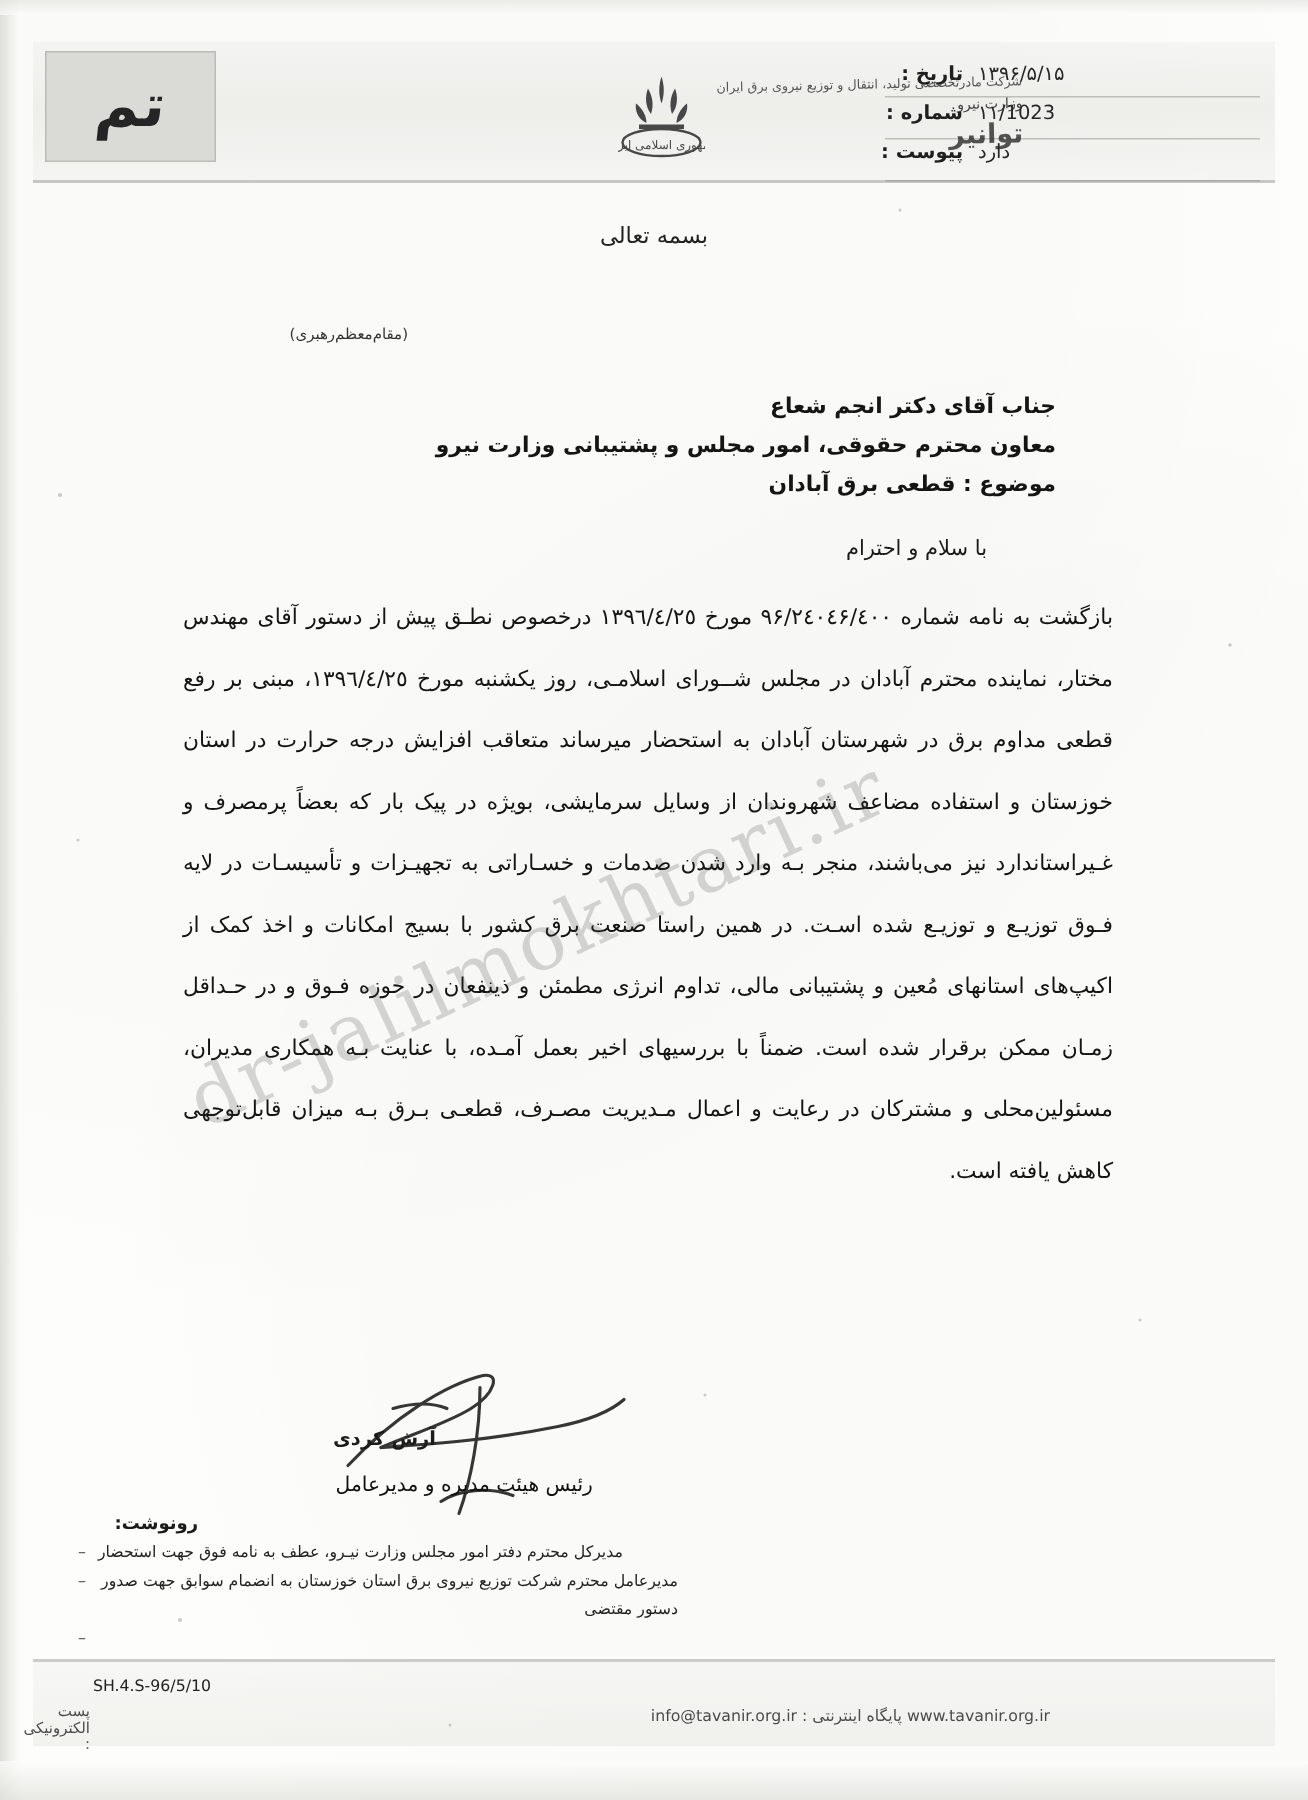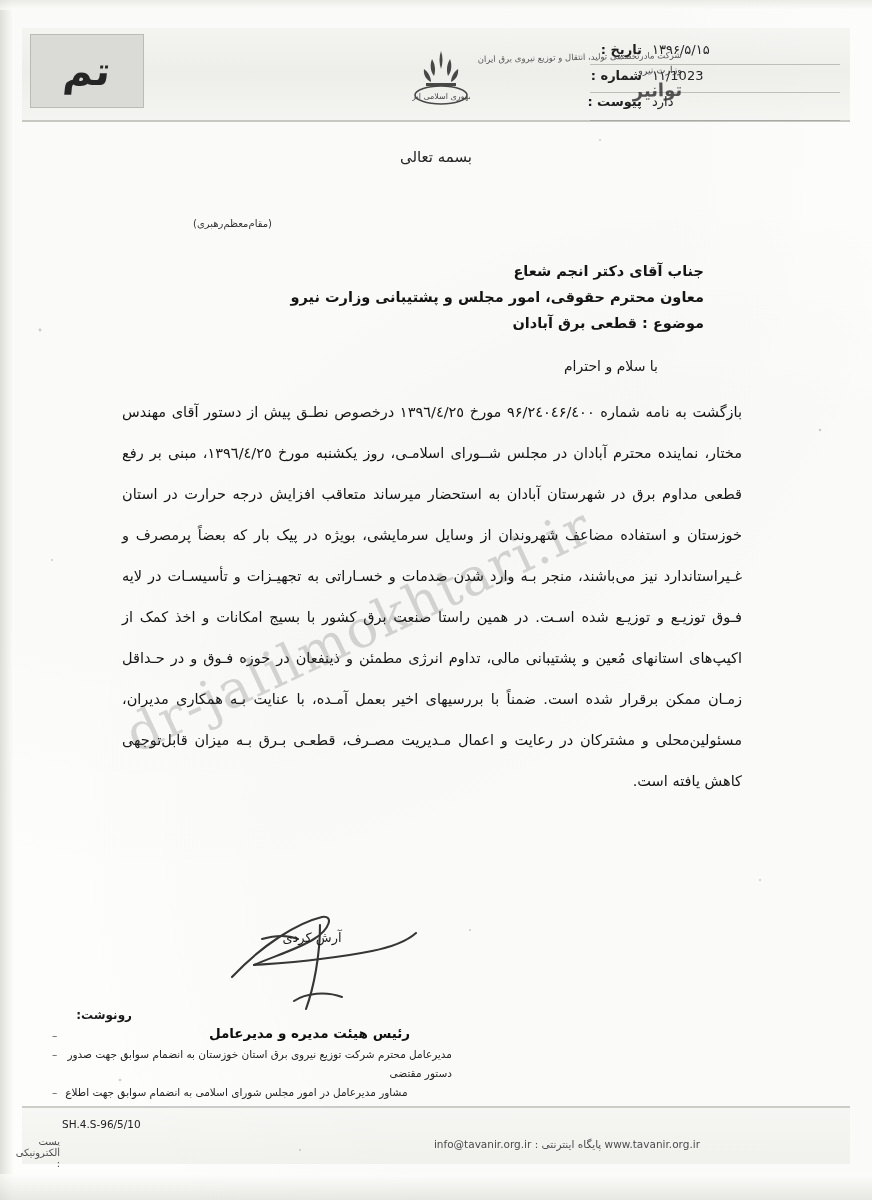--- a/index.html
+++ b/index.html
@@ -117,26 +117,26 @@
   .body-text{
     position:absolute;right:130px;top:392px;width:620px;
     text-align:justify;text-align-last:right;
     font-size:14.5px;line-height:41px;color:#141414;
     direction:rtl;
   }
   .body-text p{margin:0 0 0 0;}
 
   
   .sign-name{
-    position:absolute;right:470px;top:930px;width:180px;text-align:center;
-    font-size:13px;color:#1c1c1c;font-weight:400;
+    position:absolute;right:470px;top:952px;width:180px;text-align:left;
+    font-size:13px;color:#1c1c1c;font-weight:700;
   }
   .sign-title{
     position:absolute;right:455px;top:982px;width:215px;text-align:center;
-    font-size:13.5px;color:#101010;font-weight:700;margin-top:43px;
+    font-size:13.5px;color:#101010;font-weight:400;
   }
   .sign-scribble{
     position:absolute;right:430px;top:905px;width:240px;height:120px;
     pointer-events:none;opacity:.88;
   }
 
   
   .cc-title{
     position:absolute;right:740px;top:1008px;font-size:12px;color:#1a1a1a;font-weight:700;text-align:center;
   }
@@ -266,28 +266,28 @@
     </g>
   </svg>
 
   <div class="sign-name">آرش کردی</div>
   <div class="sign-title">رئیس هیئت مدیره و مدیرعامل</div>
 
   <div class="cc-title">رونوشت:</div>
   <div class="cc-list">
     <div class="row">
       <span class="cc-dash">–</span>
+      <span>مدیرکل محترم دفتر امور مجلس وزارت نیـرو، عطف به نامه فوق جهت استحضار</span>
     </div>
     <div class="row">
       <span class="cc-dash">–</span>
       <span>مدیرعامل محترم شرکت توزیع نیروی برق استان خوزستان به انضمام سوابق جهت صدور دستور مقتضی</span>
     </div>
     <div class="row">
       <span class="cc-dash">–</span>
-      <span>مشاور مدیرعامل در امور مجلس شورای اسلامی به انضمام سوابق جهت اطلاع</span>
     </div>
   </div>
 
   <div class="footer-band">
     <div class="footer-rule"></div>
     <div class="footer-fill"></div>
     <div class="footer-web">www.tavanir.org.ir      پایگاه اینترنتی : info@tavanir.org.ir</div>
     <div class="footer-left-label">پست الکترونیکی :</div>
     <div class="footer-code">96/5/10-SH.4.S</div>
   </div>

